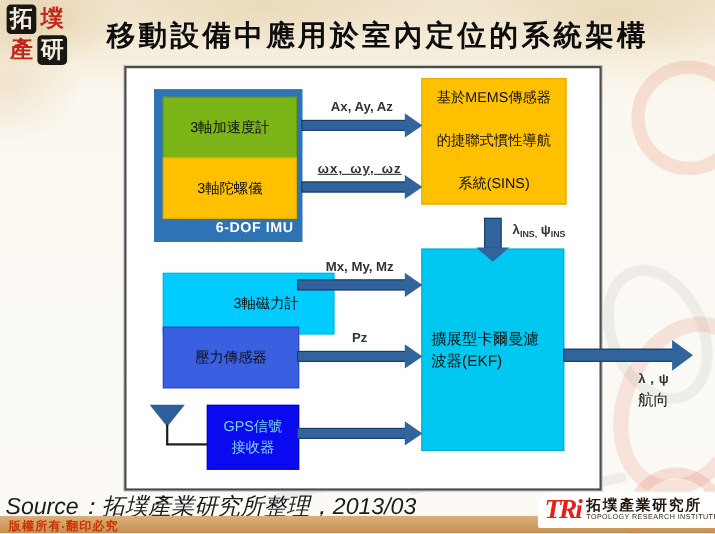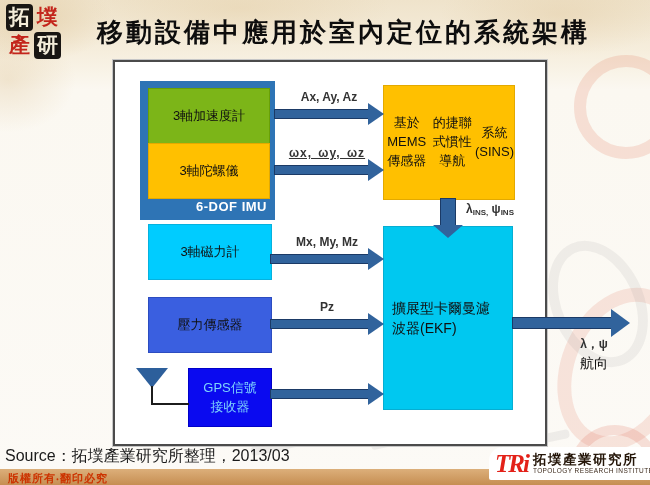--- a/index.html
+++ b/index.html
@@ -29,22 +29,22 @@
   
   .title{left:97px;top:15px;width:545px;font-family:"Liberation Serif",serif;font-weight:bold;font-size:26px;letter-spacing:3px;color:#0d0d0d;white-space:nowrap;}
   
   .frame{left:113px;top:60px;width:430px;height:382px;background:#ffffff;border:2px solid #4b4b4b;box-shadow:0 0 0 1px #c6c6c6;}
   
   .box{position:absolute;display:flex;align-items:center;justify-content:center;text-align:center;font-size:13px;color:#101010;line-height:1.45;}
   .imu{left:140px;top:81px;width:135px;height:139px;background:var(--imu-bg,#2e74b5);}
   .accel{left:148px;top:88px;width:120px;height:54px;background:var(--accel-bg,#7cb518);border:1px solid #69a006;}
   .gyro{left:148px;top:143px;width:120px;height:54px;background:var(--gyro-bg,#ffc000);border:1px solid #e3a900;}
   .imu-label{left:140px;top:199px;width:127px;text-align:right;color:#ffffff;font-weight:bold;font-size:13px;letter-spacing:.5px;}
-  .sins{left:383px;top:85px;width:130px;height:113px;background:var(--sins-bg,#ffc000);border:1px solid #e3a900;flex-direction:row;}
-  .mag{left:148px;top:224px;width:122px;height:54px;background:var(--mag-bg,#00ccff);border:1px solid #06b2de;}
+  .sins{left:383px;top:71px;width:130px;height:113px;background:var(--sins-bg,#ffc000);border:1px solid #e3a900;flex-direction:column;gap:20px;}
+  .mag{left:148px;top:248px;width:122px;height:54px;background:var(--mag-bg,#00ccff);border:1px solid #06b2de;padding-left:32px;}
   .press{left:148px;top:297px;width:122px;height:54px;background:var(--pressure-bg,#3a5fe0);border:1px solid #2c4cc0;}
   .gps{left:188px;top:368px;width:82px;height:57px;background:var(--gps-bg,#0a0af0);color:#7dd3fc;flex-direction:column;border:1px solid #0000c8;}
   .ekf{left:383px;top:226px;width:130px;height:184px;background:var(--ekf-bg,#00c8f0);border:1px solid #06aed2;flex-direction:column;align-items:flex-start;padding-left:8px;box-sizing:border-box;text-align:left;font-size:14px;}
   
   .harrow{position:absolute;height:22px;}
   .harrow .bar{position:absolute;left:0;right:14px;top:6px;height:8px;background:var(--arrow-fill,#31639c);border:1px solid var(--arrow-border,#1b3a66);}
   .harrow .head{position:absolute;right:0;top:0;width:0;height:0;border-top:11px solid transparent;border-bottom:11px solid transparent;border-left:16px solid var(--arrow-fill,#31639c);}
   .harrow.big{height:28px;}
   .harrow.big .bar{top:8px;height:10px;right:17px;}
   .harrow.big .head{border-top-width:14px;border-bottom-width:14px;border-left-width:19px;}
@@ -56,21 +56,21 @@
   .lbl .sub{font-size:8px;vertical-align:-2px;letter-spacing:0;margin-top:12px;}
   .omega{letter-spacing:1px;word-spacing:2px;text-decoration:underline;}
   
   .ant-tri{left:136px;top:368px;width:0;height:0;border-left:16px solid transparent;border-right:16px solid transparent;border-top:20px solid #2d5f9b;}
   .ant-stem{left:151px;top:386px;width:2px;height:18px;background:#1c1c1c;}
   .ant-line{left:151px;top:403px;width:38px;height:2px;background:#1c1c1c;}
   
   .out-sym{left:564px;top:336px;width:60px;text-align:center;font-size:12px;font-weight:bold;color:#333;}
   .out-head{left:564px;top:355px;width:60px;text-align:center;font-size:14px;color:#101010;}
   
-  .source{left:5px;top:446px;font-size:16px;color:#1b1b1b;}
+  .source{left:5px;top:446px;font-size:21px;color:#1b1b1b;font-style:italic;}
   .cbar{left:0;top:469px;width:650px;height:16px;background:linear-gradient(180deg,#dcaf7a,#c68e52);}
   .ctext{left:8px;top:470px;font-size:11px;font-weight:bold;color:var(--copyright-red,#cc3300);letter-spacing:1px;}
   .trilogo{left:489px;top:447px;width:161px;height:33px;background:#ffffff;border-radius:14px 0 0 2px;display:flex;align-items:center;padding-left:6px;box-sizing:border-box;gap:5px;}
   .trimark{font-size:25px;font-weight:800;font-style:italic;letter-spacing:-2px;color:var(--tri-red,#e32119);line-height:1;font-family:Liberation Serif, serif;}
   .tricol{display:flex;flex-direction:column;line-height:1.1;}
   .triname{font-family:"Liberation Serif",serif;font-size:13.5px;font-weight:bold;color:#241508;letter-spacing:1.5px;white-space:nowrap;}
   .trisub{font-size:6.5px;color:#3c2a1c;letter-spacing:.4px;white-space:nowrap;}
 </style>
 </head>
 <body>

